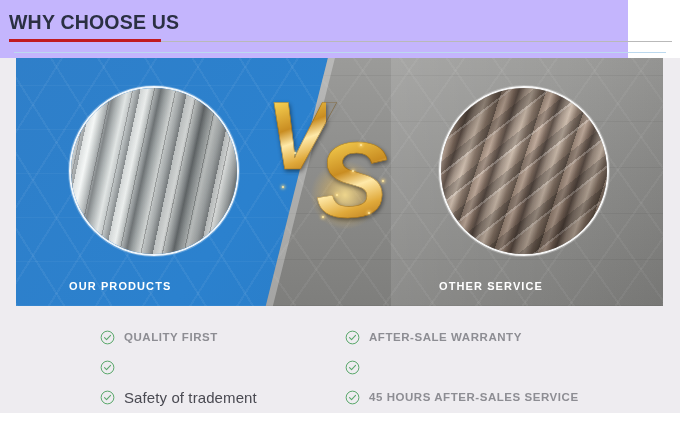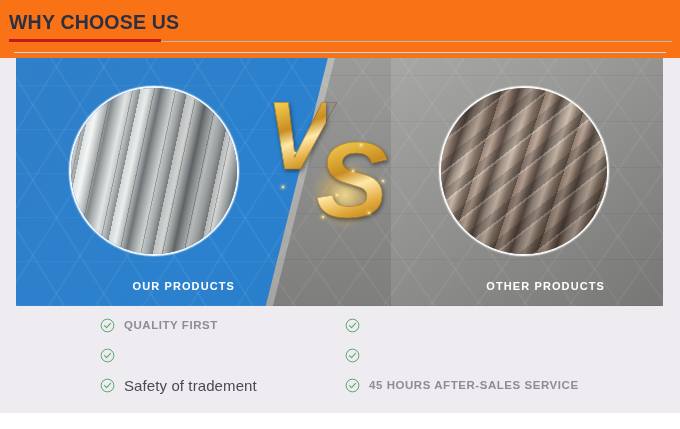--- a/index.html
+++ b/index.html
@@ -12,22 +12,22 @@
     height: 429px;
     overflow: hidden;
     font-family: "Liberation Sans", sans-serif;
     position: relative;
   }
 
   
   .header {
     position: absolute;
     left: 0; top: 0;
-    width: 680px; height: 58px;
-    background: #f97316;
+    width: 628px; height: 58px;
+    background: #c4b5fd;
   }
   .page-title {
     position: absolute;
     left: 9px; top: 10px;
     font-size: 21px;
     font-weight: bold;
     letter-spacing: 0.2px;
     color: #2b3043;
     font-family: "Liberation Sans", sans-serif;
     white-space: nowrap;
@@ -168,21 +168,21 @@
   }
 
   
   .circle-label {
     position: absolute;
     top: 222px;
     font-size: 11px;
     font-weight: bold;
     letter-spacing: 1.1px;
     color: #ffffff;
-    text-align: right;
+    text-align: left;
     white-space: nowrap;
   }
   .label-left  { left: 53px; width: 166px; }
   .label-right { left: 423px; width: 166px; }
 
   
   .vs-wrap {
     position: absolute;
     left: 248px; top: 30px;
     width: 160px; height: 160px;
@@ -223,21 +223,21 @@
     position: absolute;
     width: 2px; height: 2px;
     border-radius: 50%;
     background: #ffeaa6;
     box-shadow: 0 0 3px 1px rgba(255,220,130,0.9);
   }
 
   
   .features {
     position: absolute;
-    left: 0; top: 312px;
+    left: 0; top: 324px;
     width: 592px; height: 95px;
   }
   .feat-col { position: absolute; top: 0; }
   .col-left  { left: 100px; }
   .col-right { left: 345px; }
 
   .feat-row {
     display: flex;
     align-items: center;
     height: 26px;
@@ -291,21 +291,21 @@
 
   <div class="photo-circle photo-left">
     <div class="bars-silver"></div>
   </div>
 
   <div class="photo-circle photo-right">
     <div class="bars-rusty"></div>
   </div>
 
   <div class="circle-label label-left">OUR PRODUCTS</div>
-  <div class="circle-label label-right">OTHER PRODUCTS</div>
+  <div class="circle-label label-right">OTHER SERVICE</div>
 
   <div class="vs-wrap">
     <div class="vs-glow"></div>
     <div class="vs-letter vs-v">V</div>
     <div class="vs-letter vs-s">S</div>
     <span class="spark" style="left:30px; top:64px;"></span>
     <span class="spark" style="left:96px; top:56px;"></span>
     <span class="spark" style="left:118px; top:92px;"></span>
     <span class="spark" style="left:72px; top:106px;"></span>
     <span class="spark" style="left:58px; top:128px;"></span>
@@ -339,20 +339,21 @@
       <span class="feat-text emphasis">Safety of tradement</span>
     </div>
   </div>
 
   <div class="feat-col col-right">
     <div class="feat-row">
       <svg class="check-icon" viewBox="0 0 24 24">
         <circle cx="12" cy="12" r="10.2" fill="none" stroke="#5aa86b" stroke-width="1.6"></circle>
         <path d="M7.2 12.3 L10.5 15.4 L16.9 8.6" fill="none" stroke="#5aa86b" stroke-width="1.7" stroke-linecap="round" stroke-linejoin="round"></path>
       </svg>
+      <span class="feat-text">AFTER-SALE WARRANTY</span>
     </div>
     <div class="feat-row">
       <svg class="check-icon" viewBox="0 0 24 24">
         <circle cx="12" cy="12" r="10.2" fill="none" stroke="#5aa86b" stroke-width="1.6"></circle>
         <path d="M7.2 12.3 L10.5 15.4 L16.9 8.6" fill="none" stroke="#5aa86b" stroke-width="1.7" stroke-linecap="round" stroke-linejoin="round"></path>
       </svg>
     </div>
     <div class="feat-row">
       <svg class="check-icon" viewBox="0 0 24 24">
         <circle cx="12" cy="12" r="10.2" fill="none" stroke="#5aa86b" stroke-width="1.6"></circle>

